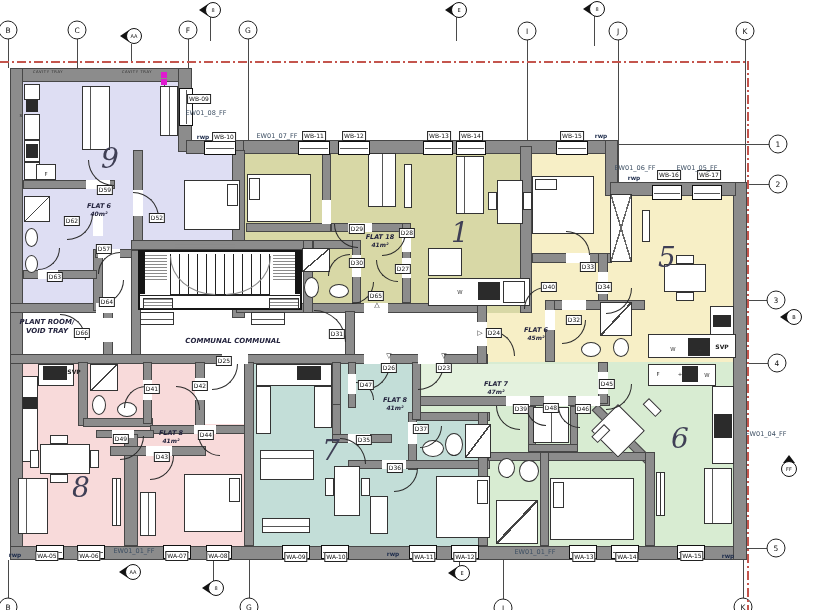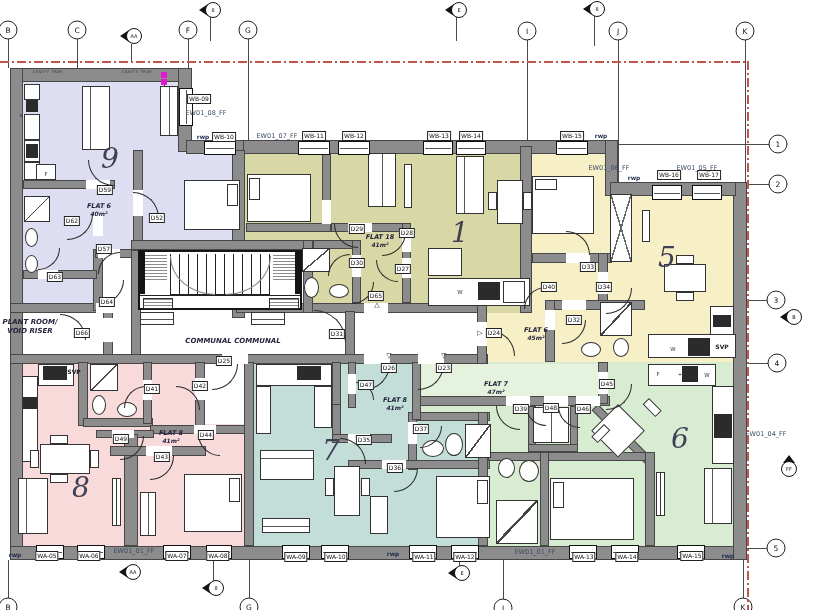--- a/index.html
+++ b/index.html
@@ -466,21 +466,21 @@
       <div class="tag" style="left: 424px; top: 557px;">WA-11</div>
       <div class="tag" style="left: 465px; top: 557px;">WA-12</div>
       <div class="tag" style="left: 584px; top: 557px;">WA-13</div>
       <div class="tag" style="left: 627px; top: 557px;">WA-14</div>
       <div class="tag" style="left: 692px; top: 556px;">WA-15</div>
     </div>
   <div>
 
   <div class="txt ew" style="left: 206px; top: 113px;">EW01_08_FF</div>
       <div class="txt ew" style="left: 277px; top: 136px;">EW01_07_FF</div>
-      <div class="txt ew" style="left: 609px; top: 168px;">EW01_06_FF</div>
+      <div class="txt ew" style="left: 635px; top: 168px;">EW01_06_FF</div>
       <div class="txt ew" style="left: 697px; top: 168px;">EW01_05_FF</div>
       <div class="txt ew" style="left: 134px; top: 551px;">EW01_01_FF</div>
       <div class="txt ew" style="left: 535px; top: 552px;">EW01_01_FF</div>
       <div class="txt ew" style="left: 766px; top: 434px;">EW01_04_FF</div>
       <div class="txt rwp" style="left: 203px; top: 137px;">rwp</div>
       <div class="txt rwp" style="left: 601px; top: 136px;">rwp</div>
       <div class="txt rwp" style="left: 634px; top: 178px;">rwp</div>
       <div class="txt rwp" style="left: 15px; top: 555px;">rwp</div>
       <div class="txt rwp" style="left: 393px; top: 554px;">rwp</div>
       <div class="txt rwp" style="left: 728px; top: 556px;">rwp</div>
@@ -523,23 +523,23 @@
         <div class="a1">FLAT 8</div>
         <div class="a2">41m²</div>
       </div>
       <div class="flatlbl" style="left: 496px; top: 388px;">
         <div class="a1">FLAT 7</div>
         <div class="a2">47m²</div>
       </div>
     </div>
   <div>
 
-  <div class="rmlbl" style="left: 30px; top: 327px;">
+  <div class="rmlbl" style="left: 47px; top: 327px;">
         <div>PLANT ROOM/</div>
-        <div>VOID RISER</div>
+        <div>VOID TRAY</div>
       </div>
       <div class="rmlbl" style="left: 233px; top: 341px;">
         <div>COMMUNAL COMMUNAL</div>
         <div></div>
       </div>
     </div>
   <div>
 
   <div class="bignum" style="left: 110px; top: 158px;">9</div>
       <div class="bignum" style="left: 460px; top: 232px;">1</div>

